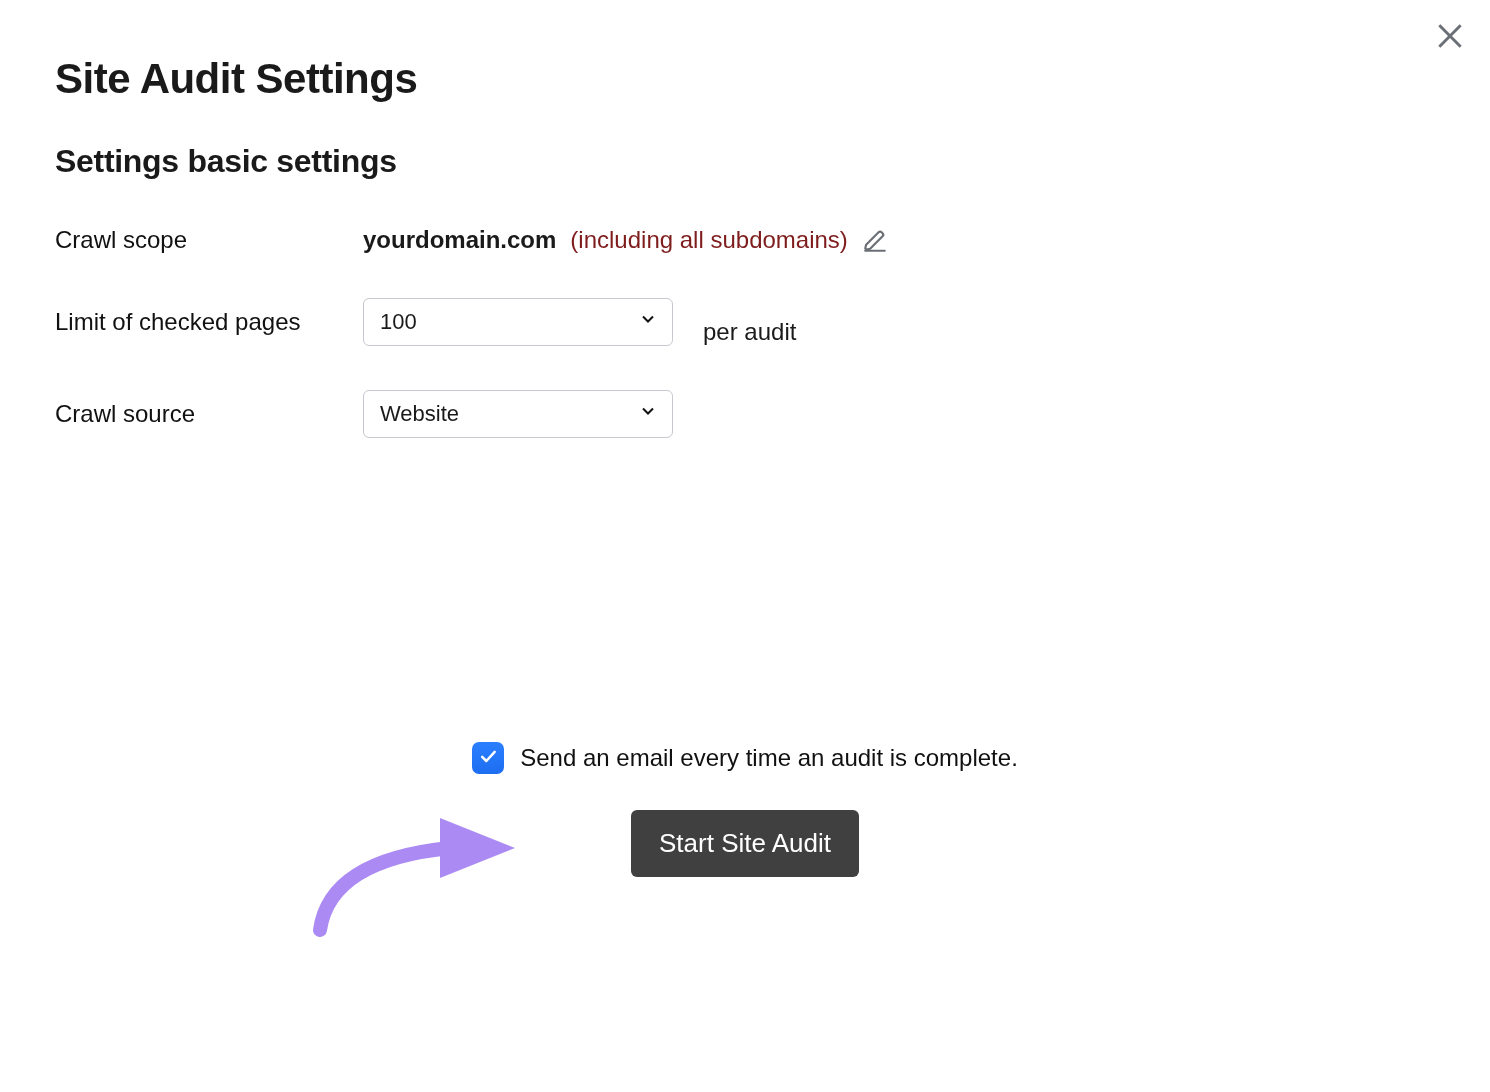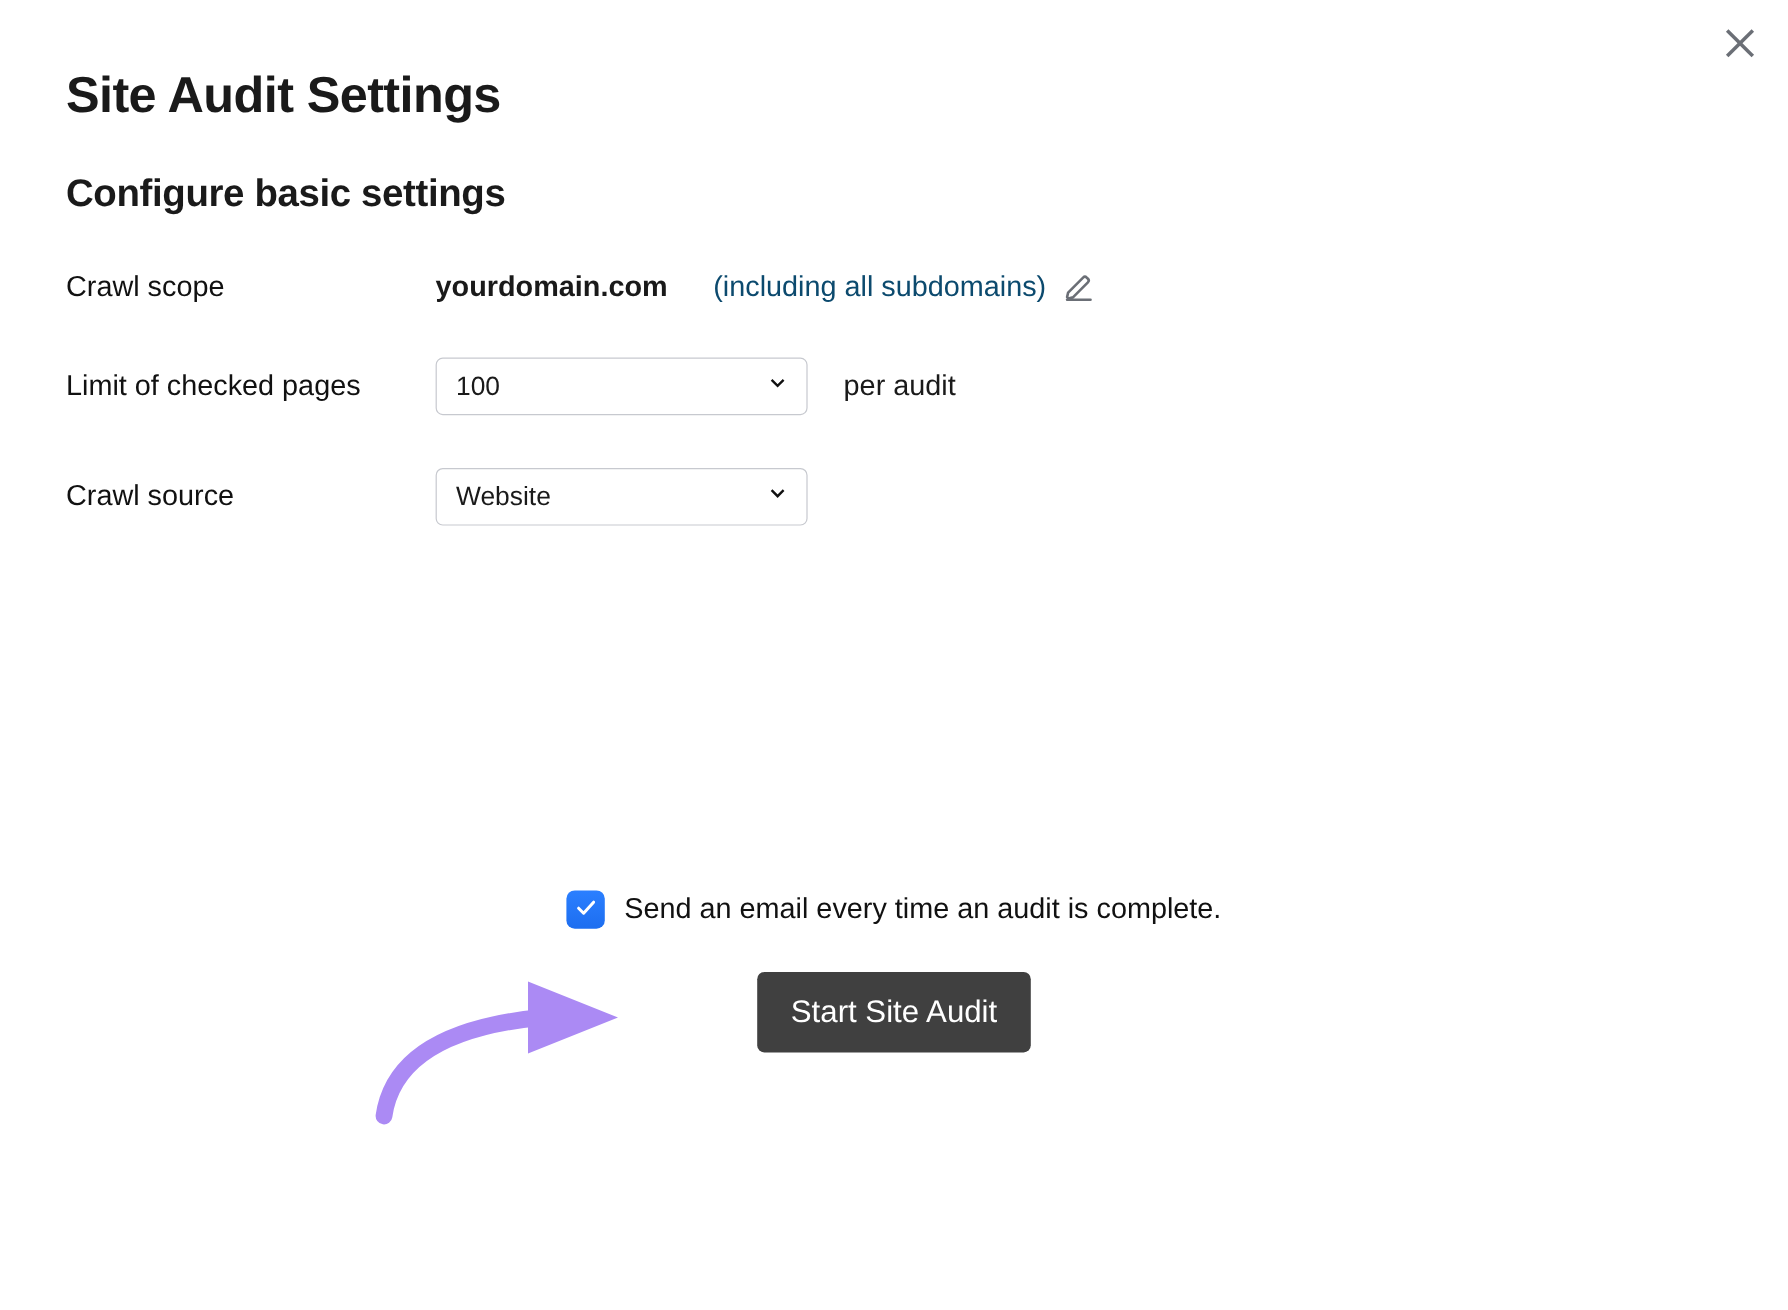--- a/index.html
+++ b/index.html
@@ -4,23 +4,23 @@
 <style>
   * { box-sizing: border-box; margin: 0; padding: 0; }
   html, body { width: 1490px; height: 1092px; font-family: -apple-system, BlinkMacSystemFont, "Segoe UI", Helvetica, Arial, sans-serif; color: #1a1a1a; background: #fff; }
   .modal { position: relative; width: 1490px; height: 988px; padding: 55px 55px 0 55px; }
   .close-btn { position: absolute; top: 18px; right: 20px; width: 40px; height: 40px; display:flex; align-items:center; justify-content:center; cursor:pointer; }
   .close-btn svg { width: 32px; height: 32px; stroke:#6b6f76; stroke-width:2.2; }
   h1.page-title { font-size: 42px; font-weight: 800; letter-spacing: -0.5px; margin-bottom: 40px; }
   h2.section-title { font-size: 32px; font-weight: 800; letter-spacing: -0.3px; margin-bottom: 46px; }
   .form-row { display:flex; align-items:center; margin-bottom: 44px; }
   .form-label { width: 308px; font-size: 24px; color:#111; }
-  .form-value { display:flex; align-items:center; gap: 14px; font-size: 24px; }
+  .form-value { display:flex; align-items:flex-end; gap: 14px; font-size: 24px; }
   .domain-strong { font-weight: 800; font-size:24px; }
-  .domain-note { color:#0c4a6e; font-size:24px;margin-left:24px; }
+  .domain-note { color:#7f1d1d; font-size:24px; }
   .edit-icon { width:26px; height:26px; cursor:pointer; }
   .edit-icon svg { width:26px; height:26px; stroke:#6b6f76; stroke-width:2; fill:none; stroke-linecap:round; stroke-linejoin:round; }
   .select-box { position:relative; width:310px; height:48px; border:1px solid #c7c9cf; border-radius:6px; display:flex; align-items:center; padding:0 56px 0 16px; font-size:22px; cursor:pointer; background:#fff; }
   .select-box .chev { position:absolute; right:14px; top:50%; transform:translateY(-50%); }
   .select-box .chev svg { width:20px; height:20px; stroke:#111; stroke-width:2.4; fill:none; }
   .suffix-text { font-size:24px; margin-left:16px; }
 
   .footer-area { position:absolute; left:0; right:0; top:742px; padding: 0 80px; text-align:center; }
   .cbx-row { display:flex; justify-content:center; align-items:center; gap:16px; margin-bottom:36px; }
   .cbx { width:32px; height:32px; border-radius:7px; background:#1a6dff; background:linear-gradient(#2b7fff,#1d6ef0); display:flex; align-items:center; justify-content:center; cursor:pointer; }
@@ -41,21 +41,21 @@
   <div class="close-btn">
     <span>
       <svg viewBox="0 0 24 24">
           <line x1="4" y1="4" x2="20" y2="20"></line>
           <line x1="20" y1="4" x2="4" y2="20"></line>
         </svg>
     </span>
   </div>
 
   <h1 class="page-title">Site Audit Settings</h1>
-  <h2 class="section-title">Configure basic settings</h2>
+  <h2 class="section-title">Settings basic settings</h2>
 
   <div class="form-row">
     <div class="form-label">Crawl scope</div>
     <div class="form-value">
       <span class="domain-strong">yourdomain.com</span>
       <span class="domain-note">(including all subdomains)</span>
       <span class="edit-icon">
         <span>
           <svg viewBox="0 0 24 24">
               <path d="M4 20l3.5-.8L19 7.7a2 2 0 0 0 0-2.8l-.9-.9a2 2 0 0 0-2.8 0L3.8 15.5 3 19z"></path>

